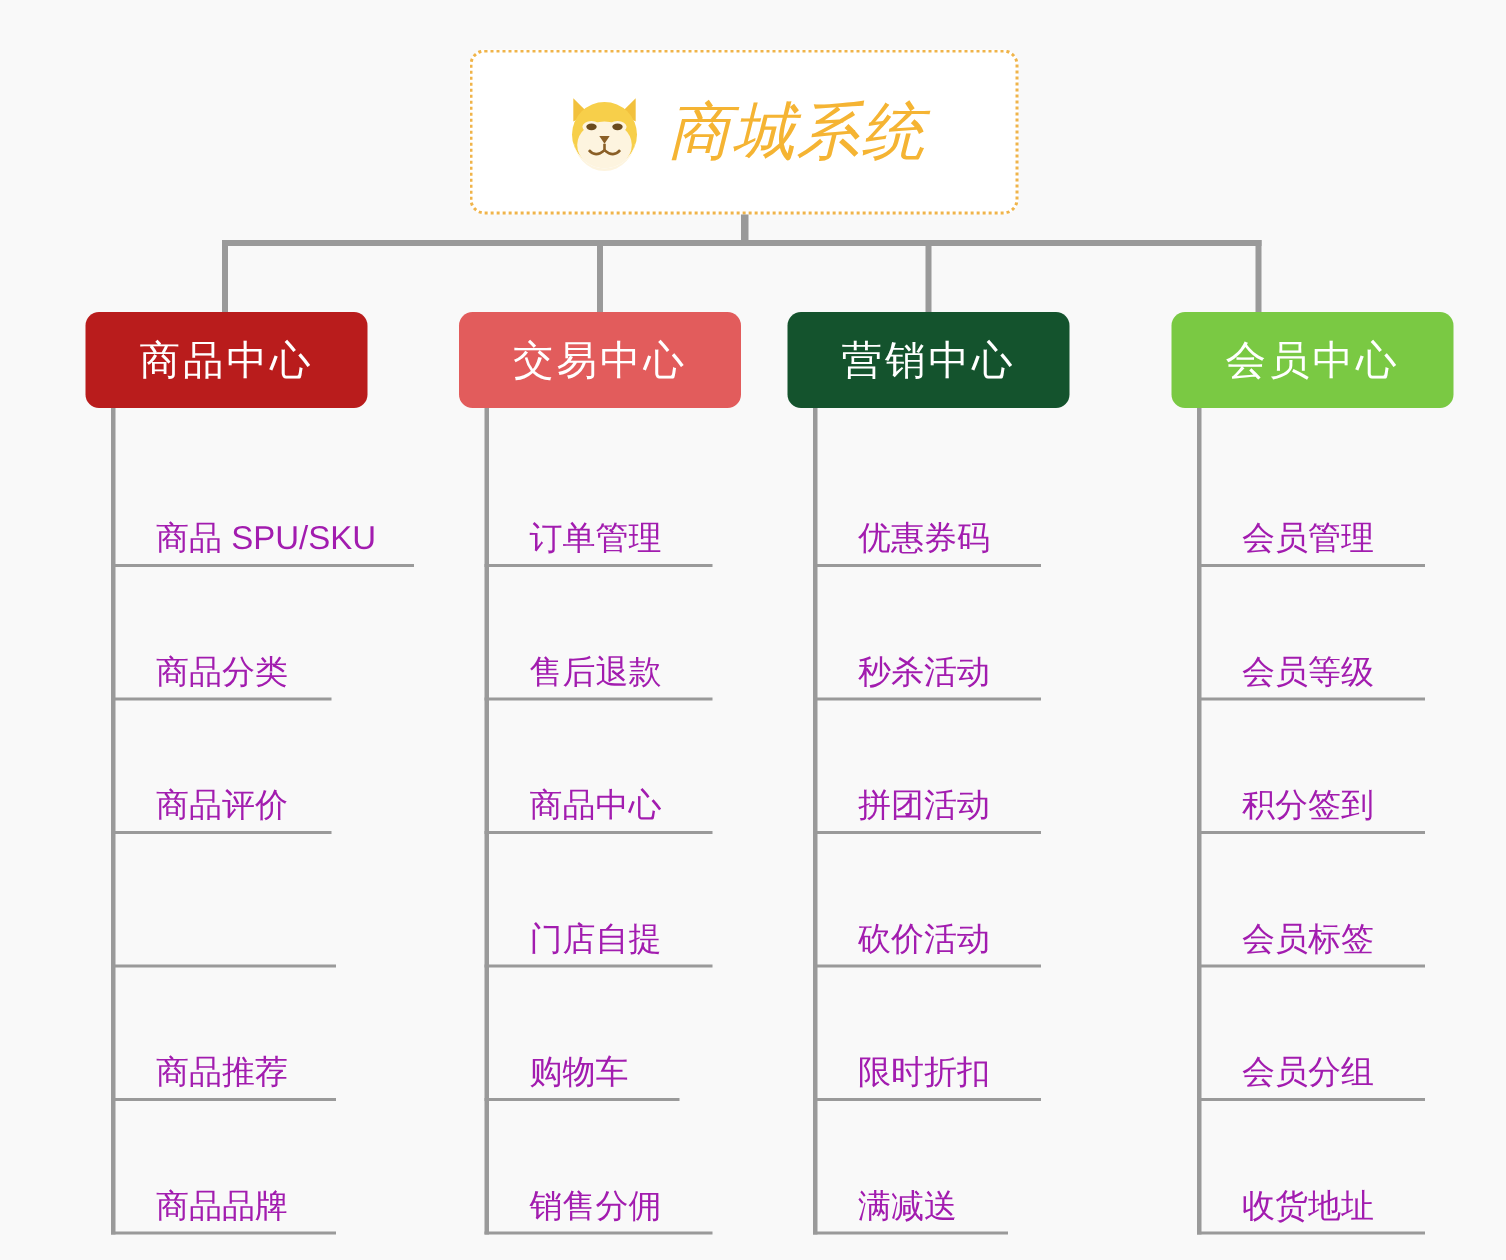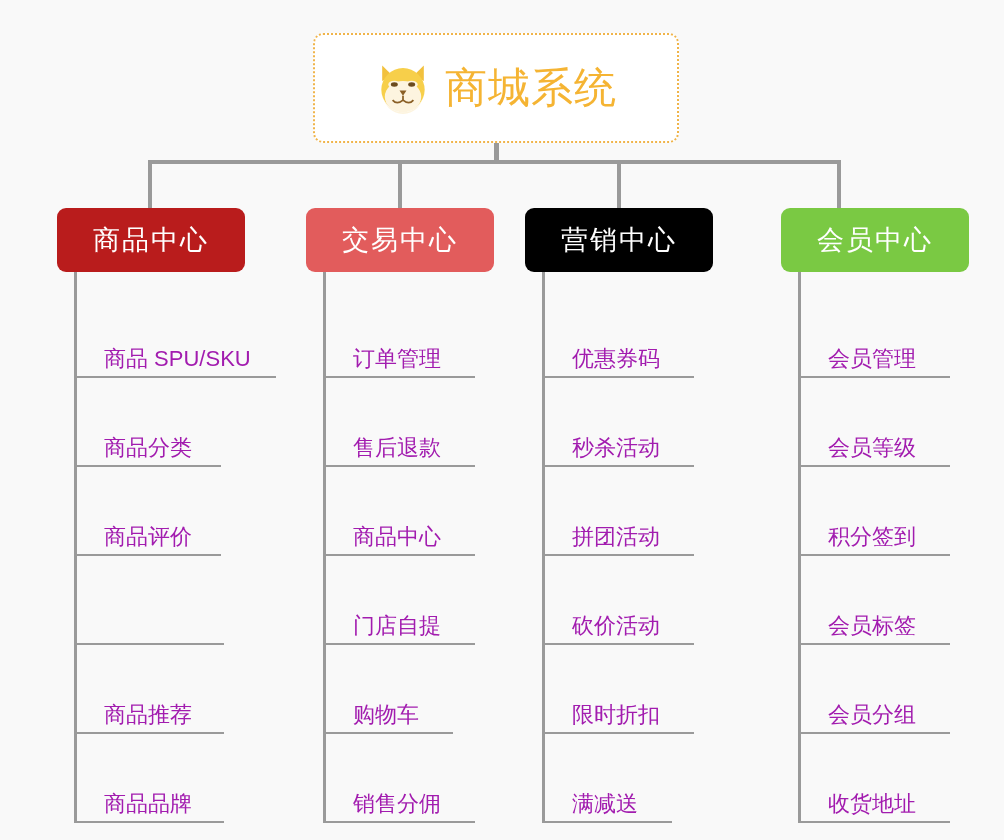--- a/index.html
+++ b/index.html
@@ -111,21 +111,21 @@
     line-height: 1.1;
     color: #a21caf;
     white-space: nowrap;
   }
 </style>
 </head>
 <body style="background: rgb(249, 249, 249);">
 
 <div id="root-canvas" style="background: rgb(249, 249, 249);">
 
-  <div class="root-node" style="background: rgb(255, 255, 255); border-color: rgb(240, 180, 74);">
+  <div class="root-node" style="background: rgb(255, 255, 255); border-color: rgb(240, 180, 74); font-style: italic;">
     <svg class="root-emoji" viewBox="0 0 64 60">
       <path d="M8 4 L8 22 L20 16 Z" fill="#f2c13d"></path>
       <path d="M56 4 L56 22 L44 16 Z" fill="#f2c13d"></path>
       <ellipse cx="32" cy="32" rx="25" ry="25" fill="#f7cf4a"></ellipse>
       <path d="M8 34 a24 24 0 0 0 48 0 a24 26 0 0 1 -48 0 Z" fill="#fdf4df"></path>
       <ellipse cx="32" cy="40" rx="21" ry="18" fill="#fdf4df"></ellipse>
       <ellipse cx="22" cy="26" rx="7" ry="4.5" fill="#fdf4df"></ellipse>
       <ellipse cx="42" cy="26" rx="7" ry="4.5" fill="#fdf4df"></ellipse>
       <ellipse cx="22" cy="26" rx="4" ry="2.6" fill="#6b4b1e"></ellipse>
       <ellipse cx="42" cy="26" rx="4" ry="2.6" fill="#6b4b1e"></ellipse>
@@ -205,21 +205,21 @@
         <div class="leaf-underline" style="width: 130px; background: rgb(154, 154, 154);"></div>
       </div>
       <div class="leaf-item">
         <div class="leaf-label">销售分佣</div>
         <div class="leaf-underline" style="width: 152px; background: rgb(154, 154, 154);"></div>
       </div>
     </div>
   </div>
 
   <div class="column" style="left:525px;">
-    <div class="cat-header" style="background: #000000;">
+    <div class="cat-header" style="background: #14532d;">
       <span>营销中心</span>
     </div>
     <div class="leaf-list">
       <div class="leaf-spine" style="background: rgb(154, 154, 154); height: 551px;"></div>
       <div class="leaf-item">
         <div class="leaf-label">优惠券码</div>
         <div class="leaf-underline" style="width: 152px; background: rgb(154, 154, 154);"></div>
       </div>
       <div class="leaf-item">
         <div class="leaf-label">秒杀活动</div>

